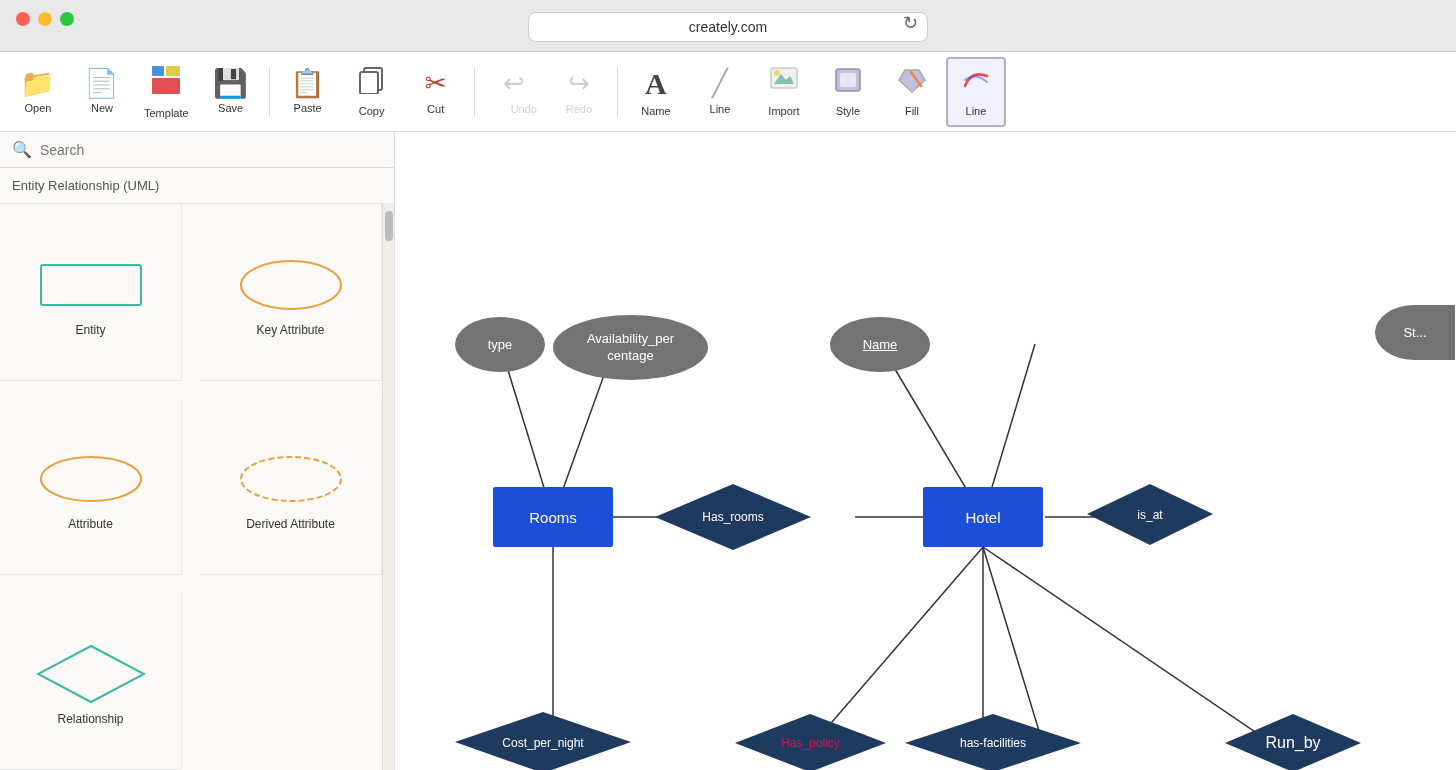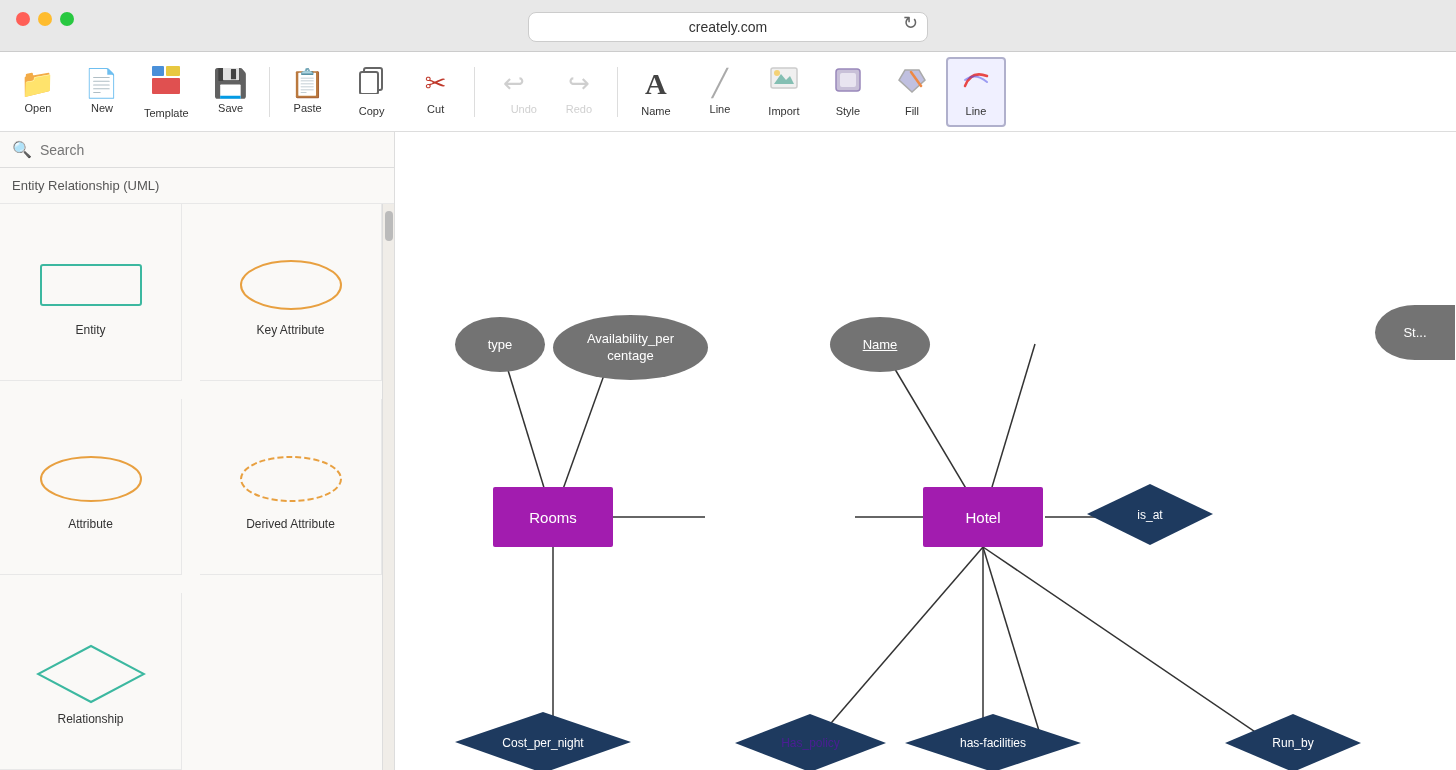--- a/index.html
+++ b/index.html
@@ -141,21 +141,21 @@
       font-size: 13px;
       font-weight: 500;
       color: white;
       text-align: center;
     }
     .attr-pink { background: #737373; }
 
     
     .entity-box {
       position: absolute;
-      background: #a21caf;
+      background: #1d4ed8;
       color: white;
       display: flex;
       align-items: center;
       justify-content: center;
       font-size: 15px;
       font-weight: 500;
       border-radius: 2px;
     }
 
     
@@ -423,50 +423,56 @@
     </div>
 
     <div class="entity-box" style="left:98px; top:355px; width:120px; height:60px;">
       <span>Rooms</span>
     </div>
 
     <div class="entity-box" style="left:528px; top:355px; width:120px; height:60px;">
       <span>Hotel</span>
     </div>
 
+    <div class="diamond-wrap" style="left:258px; top:350px; width:160px; height:70px;">
+      <svg width="160" height="70" viewBox="0 0 160 70">
+        <polygon points="80,2 158,35 80,68 2,35" fill="#1e3a5f"></polygon>
+      </svg>
+      <span class="diamond-text" style="position:absolute; z-index:1; color:white; font-size:12px; text-align:center;">Has_rooms</span>
+    </div>
 
     <div class="diamond-wrap" style="left:690px; top:350px; width:130px; height:65px;">
       <svg width="130" height="65" viewBox="0 0 130 65">
         <polygon points="65,2 128,32 65,63 2,32" fill="#1e3a5f"></polygon>
       </svg>
       <span class="diamond-text" style="position:absolute; z-index:1; color:white; font-size:12px; text-align:center;">is_at</span>
     </div>
 
     <div class="diamond-wrap" style="left:58px; top:578px; width:180px; height:65px;">
       <svg width="180" height="65" viewBox="0 0 180 65">
         <polygon points="90,2 178,32 90,63 2,32" fill="#1e3a5f"></polygon>
       </svg>
       <span class="diamond-text" style="position:absolute; z-index:1; color:white; font-size:12px; text-align:right;">Cost_per_night</span>
     </div>
 
     <div class="diamond-wrap" style="left:338px; top:580px; width:155px; height:62px;">
       <svg width="155" height="62" viewBox="0 0 155 62">
         <polygon points="77,2 153,31 77,60 2,31" fill="#1e3a5f"></polygon>
       </svg>
-      <span class="diamond-text" style="position:absolute; z-index:1; color:#4c1d95; font-size:12px; text-align:center;">Has_policy</span>
+      <span class="diamond-text" style="position:absolute; z-index:1; color:#be185d; font-size:12px; text-align:center;">Has_policy</span>
     </div>
 
     <div class="diamond-wrap" style="left:508px; top:580px; width:180px; height:62px;">
       <svg width="180" height="62" viewBox="0 0 180 62">
         <polygon points="90,2 178,31 90,60 2,31" fill="#1e3a5f"></polygon>
       </svg>
       <span class="diamond-text" style="position:absolute; z-index:1; color:white; font-size:12px; text-align:center;">has-facilities</span>
     </div>
 
     <div class="diamond-wrap" style="left:828px; top:580px; width:140px; height:62px;">
       <svg width="140" height="62" viewBox="0 0 140 62">
         <polygon points="70,2 138,31 70,60 2,31" fill="#1e3a5f"></polygon>
       </svg>
-      <span class="diamond-text" style="position:absolute; z-index:1; color:white; font-size:12px; text-align:center;">Run_by</span>
+      <span class="diamond-text" style="position:absolute; z-index:1; color:white; font-size:16px; text-align:center;">Run_by</span>
     </div>
 
   </div>
 </div>
 
 </body></html>

